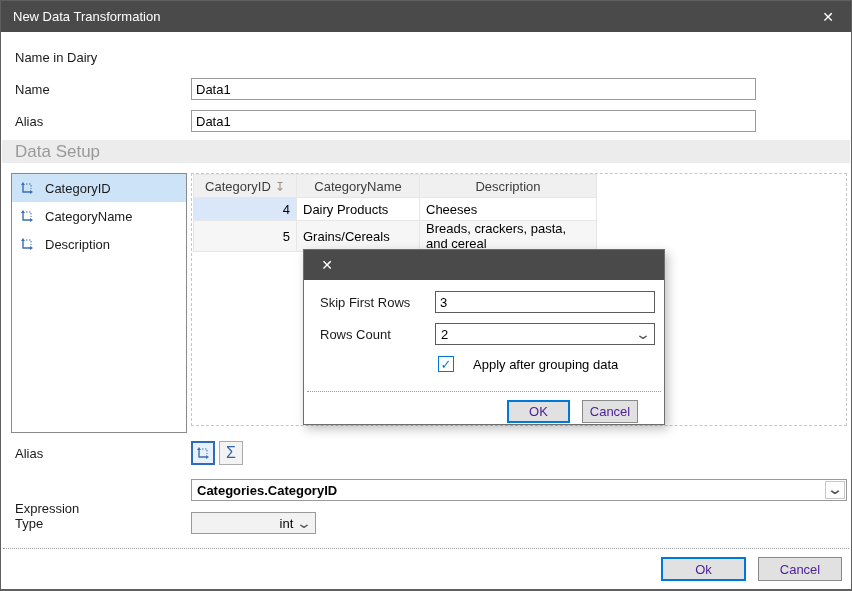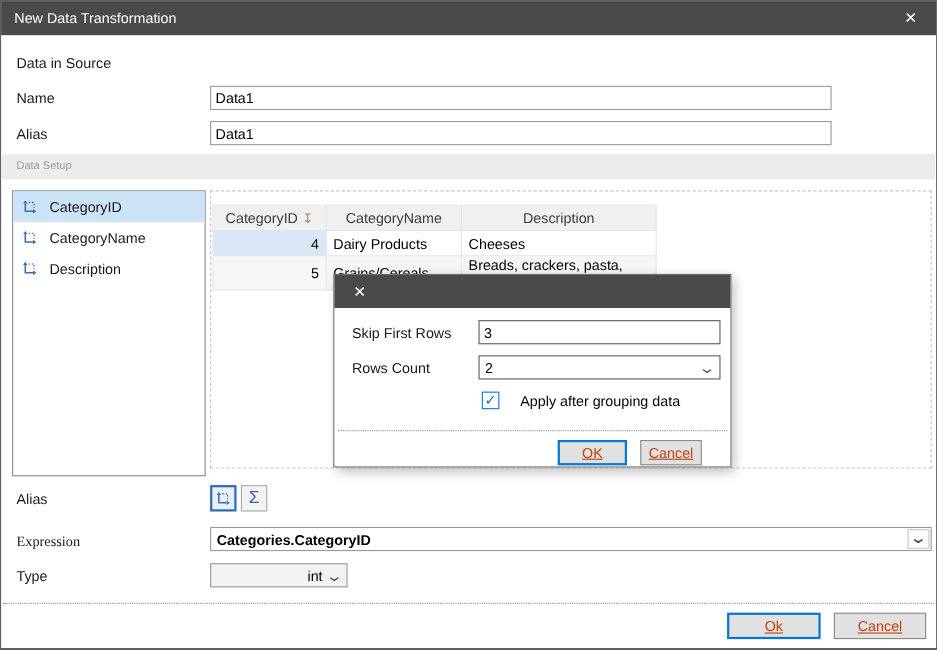--- a/index.html
+++ b/index.html
@@ -35,51 +35,51 @@
   .chev { color: #555; font-size: 14px; line-height: 10px; margin-right: 5px; transform: scaleX(1.4); }
   .drop-btn {
     width: 20px; height: 18px; margin: 1px; border: 1px solid #c9c9c9; background: #fdfdfd;
     display: flex; align-items: center; justify-content: center;
   }
   .drop-btn .chev { margin: 0 0 3px 0; }
 
   .btn {
     position: absolute; background: #e1e1e1; border: 1px solid #8a8a8a;
     display: flex; align-items: center; justify-content: center;
-    font-size: 13px; color: #c2410c; text-decoration: underline;
+    font-size: 13px; color: #4c1d95;
   }
   .btn.default { border: 2px solid #0078d7; }
 
   .dotted-sep { position: absolute; border-top: 1px dotted #9b9b9b; }
 
   
   .form-label { position: absolute; left: 14px; }
 
   .section-band {
     position: absolute; left: 1px; right: 1px; top: 139px; height: 23px;
     background: #ececec; display: flex; align-items: center; padding-left: 13px;
-    color: #9a9a9a; font-size: 10px;
+    color: #9a9a9a; font-size: 17px;
   }
 
   
   #field-list {
     position: absolute; left: 10px; top: 172px; width: 176px; height: 260px;
     background: #fff; border: 1px solid #8a8a8a;
   }
   .list-item { height: 28px; display: flex; align-items: center; padding-left: 7px; }
   .list-item.selected { background: #cde3f8; }
   .list-item .dim-icon { margin-right: 10px; }
   .dim-icon { width: 16px; height: 16px; display: inline-block; }
 
   
   #grid-panel {
     position: absolute; left: 190px; top: 172px; width: 656px; height: 253px;
     border: 1px dashed #c6c6c6; background: #fff;
   }
-  #grid { position: absolute; left: 1px; top: 12px; border-collapse: collapse; }
+  #grid { position: absolute; left: 1px; top: 0; border-collapse: collapse; }
   #grid th, #grid td { border: 1px solid #e6e6e6; height: 23px; padding: 0 6px; font-weight: normal; }
   #grid th { background: #f0f0f0; color: #3c3c3c; text-align: center; }
   #grid td { color: #000; }
   #grid .col-id { width: 103px; }
   #grid .col-name { width: 123px; }
   #grid .col-desc { width: 177px; }
   #grid td.num { text-align: right; }
   #grid tr.row-0 td.num { background: #d9e7f8; }
   #grid tr.row-1 td { background: #f6f6f6; }
   .sort-glyph { color: #9b8c7e; font-size: 12px; margin-left: 4px; }
@@ -112,21 +112,21 @@
 </head>
 <body>
 
 <div id="window">
 
   <div class="titlebar">
     <span class="title">New Data Transformation</span>
     <span class="close-btn">✕</span>
   </div>
 
-  <span class="form-label" style="top:49px;">Data in Source</span>
+  <span class="form-label" style="top:49px;">Name in Dairy</span>
 
   <span class="form-label" style="top:81px;">Name</span>
   <input class="textbox" style="left: 190px; top: 77px; width: 565px;" value="Data1">
 
   <span class="form-label" style="top:113px;">Alias</span>
   <input class="textbox" style="left: 190px; top: 109px; width: 565px;" value="Data1">
 
   <div class="section-band">
     <span>Data Setup</span>
   </div>
@@ -199,21 +199,21 @@
         <path d="M4 2 L6 5 L2 5 Z" fill="#3a6fb0"></path>
         <path d="M14 12 L11 10 L11 14 Z" fill="#3a6fb0"></path>
         <path d="M7 4 L13 4 M12 5 L12 9" fill="none" stroke="#3a6fb0" stroke-width="1" stroke-dasharray="1.5,1.5"></path>
       </svg>
     </span>
   </div>
   <div class="mode-btn" style="left:218px;">
     <span class="sigma">Σ</span>
   </div>
 
-  <span class="form-label" style="top:483px;font-family:Liberation Serif, serif;">Expression</span>
+  <span class="form-label" style="top:500px;">Expression</span>
   <div class="combo" style="left:190px; top:478px; width:656px;font-weight:bold;">
     <span class="combo-text">Categories.CategoryID</span>
     <span class="drop-btn">
       <span class="chev">⌄</span>
     </span>
   </div>
 
   <span class="form-label" style="top:515px;">Type</span>
   <div class="combo" style="left:190px; top:511px; width:125px; background:#f2f2f2;text-align:right;">
     <span class="combo-text">int</span>

